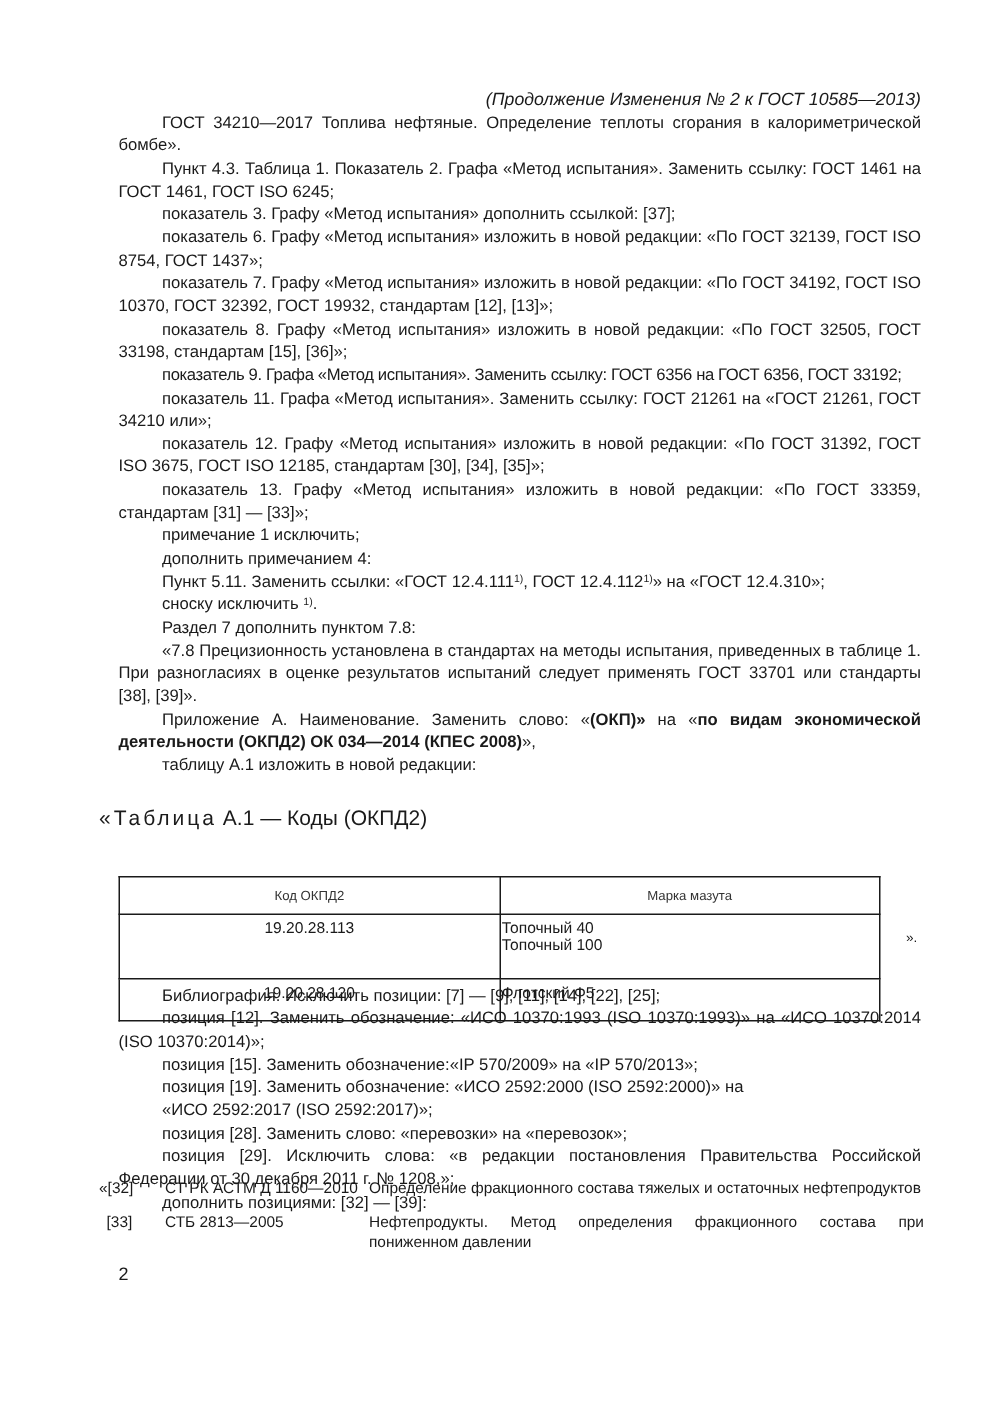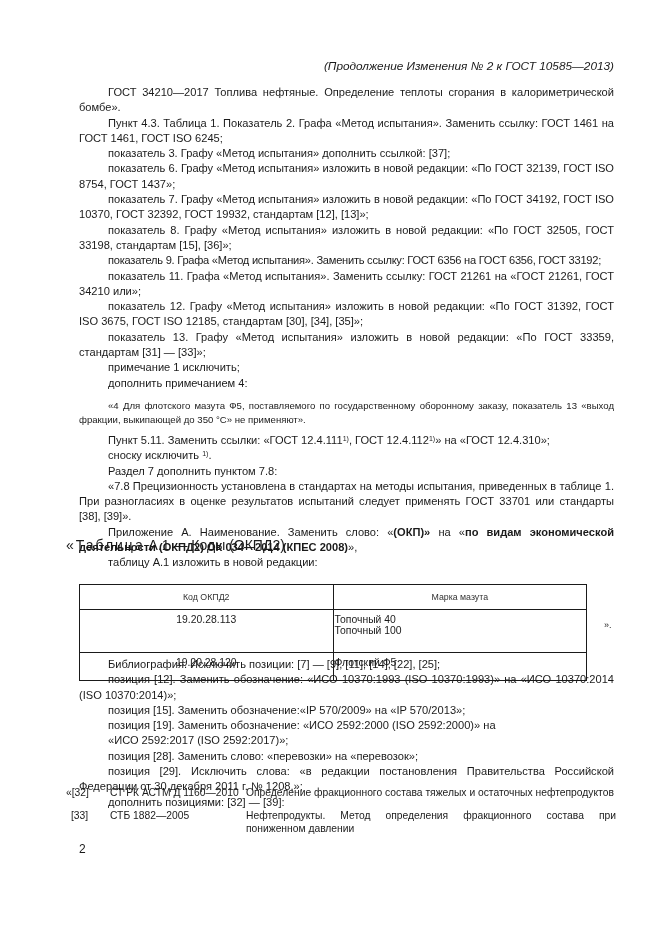--- a/index.html
+++ b/index.html
@@ -1,20 +1,20 @@
 <!DOCTYPE html>
 <html><head>
 <meta charset="utf-8">
 <style>
   html, body { margin: 0; padding: 0; background: #ffffff; }
   body { width: 661px; height: 935px; position: relative; overflow: hidden;
          font-family: "Liberation Sans", sans-serif; color: #1a1a1a; font-size: 11.1px; }
   .page { position: absolute; left: 0; top: 0; width: 661px; height: 831px; }
   .header { position: absolute; top: 59px; right: 47px; font-style: italic; font-size: 11.8px; }
-  .body-text { position: absolute; left: 79px; width: 535px; top: 85px; line-height: 15.3px; }
+  .body-text { position: absolute; left: 79px; width: 535px; top: 75px; line-height: 15.3px; }
   .p { text-align: justify; text-indent: 29px; margin: 0; }
   .p.noind { text-indent: 0; }
   .p.ind { padding-left: 29px; text-indent: 0; }
   .small { font-size: 9.6px; line-height: 14px; margin: 8px 0 6px 0; }
   sup { font-size: 7px; vertical-align: top; position: relative; top: -2px; }
   b { font-weight: bold; }
   .tbl-title { position: absolute; left: 66px; top: 537px; font-size: 14px; }
   .tbl-title .sp { letter-spacing: 2px; }
   table.codes { position: absolute; left: 79px; top: 584px; width: 508px; border-collapse: collapse;
                 font-size: 10.4px; }
@@ -47,21 +47,20 @@
     <p class="p">показатель 3. Графу «Метод испытания» дополнить ссылкой: [37];</p>
     <p class="p">показатель 6. Графу «Метод испытания» изложить в новой редакции: «По ГОСТ 32139, ГОСТ ISO 8754, ГОСТ 1437»;</p>
     <p class="p">показатель 7. Графу «Метод испытания» изложить в новой редакции: «По ГОСТ 34192, ГОСТ ISO 10370, ГОСТ 32392, ГОСТ 19932, стандартам [12], [13]»;</p>
     <p class="p">показатель 8. Графу «Метод испытания» изложить в новой редакции: «По ГОСТ 32505, ГОСТ 33198, стандартам [15], [36]»;</p>
     <p class="p" style="letter-spacing:-0.25px">показатель 9. Графа «Метод испытания». Заменить ссылку: ГОСТ 6356 на ГОСТ 6356, ГОСТ 33192;</p>
     <p class="p">показатель 11. Графа «Метод испытания». Заменить ссылку: ГОСТ 21261 на «ГОСТ 21261, ГОСТ 34210 или»;</p>
     <p class="p">показатель 12. Графу «Метод испытания» изложить в новой редакции: «По ГОСТ 31392, ГОСТ ISO 3675, ГОСТ ISO 12185, стандартам [30], [34], [35]»;</p>
     <p class="p">показатель 13. Графу «Метод испытания» изложить в новой редакции: «По ГОСТ 33359, стандартам [31] — [33]»;</p>
     <p class="p">примечание 1 исключить;</p>
     <p class="p">дополнить примечанием 4:</p>
-    <p class="p small">«4 Для флотского мазута Ф5, поставляемого по государственному оборонному заказу, показатель 13 «выход фракции, выкипающей до 350 °С» не применяют».</p>
     <p class="p ind"><span>Пункт 5.11. Заменить ссылки: «ГОСТ 12.4.111</span><sup>1)</sup><span>, ГОСТ 12.4.112</span><sup>1)</sup><span>» на «ГОСТ 12.4.310»;</span></p>
     <p class="p ind"><span>сноску исключить </span><sup>1)</sup>.</p>
     <p class="p ind">Раздел 7 дополнить пунктом 7.8:</p>
     <p class="p">«7.8 Прецизионность установлена в стандартах на методы испытания, приведенных в таблице 1. При разногласиях в оценке результатов испытаний следует применять ГОСТ 33701 или стандарты [38], [39]».</p>
     <p class="p"><span>Приложение А. Наименование. Заменить слово: «</span><b>(ОКП)»</b><span> на «</span><b>по видам экономической деятельности (ОКПД2) ОК 034—2014 (КПЕС 2008)</b><span>»,</span></p>
     <p class="p">таблицу А.1 изложить в новой редакции:</p>
   </div>
 
   <div class="tbl-title"><span class="sp">«Таблица</span><span> А.1 — Коды (ОКПД2)</span></div>
 
@@ -102,19 +101,19 @@
   </div>
 
   <div class="refs">
     <div class="ref-row">
       <div class="ref-num">«[32]</div>
       <div class="ref-code">СТ РК АСТМ Д 1160—2010</div>
       <div class="ref-title">Определение фракционного состава тяжелых и остаточных нефтепродуктов</div>
     </div>
     <div class="ref-row">
       <div class="ref-num" style="padding-left:5px;width:39px">[33]</div>
-      <div class="ref-code">СТБ 1882—2005</div>
+      <div class="ref-code">СТБ 2813—2005</div>
       <div class="ref-title">Нефтепродукты. Метод определения фракционного состава при пониженном давлении</div>
     </div>
   </div>
 
   <div class="page-num">2</div>
 </div>
 
 </body></html>

